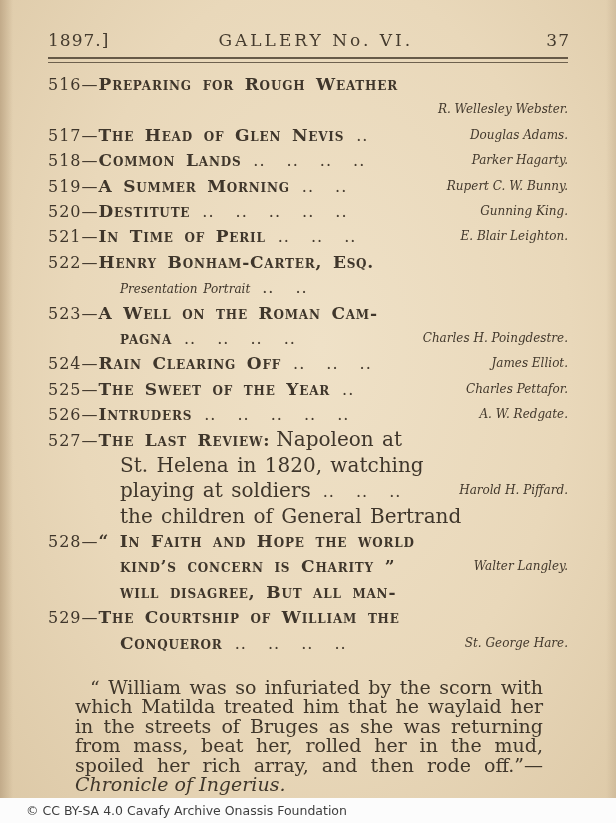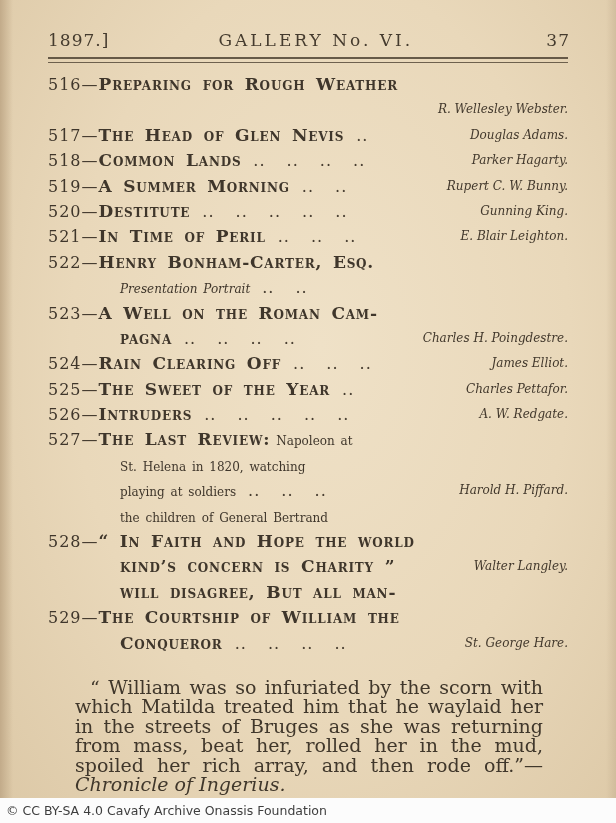--- a/index.html
+++ b/index.html
@@ -38,21 +38,21 @@
   }
   .entry-line.indent{padding-left:72px;}
   .num{letter-spacing:1px;}
   .sc{
     font-variant:small-caps;
     font-size:17px;
     letter-spacing:0.8px;
     word-spacing:4px;
     font-weight:bold;
   }
-  .rm{font-size:12px;word-spacing:2px;text-align:center;}
+  .rm{font-size:20px;word-spacing:2px;text-align:center;}
   .sc + .rm{margin-left:6px;}
   .it{font-style:italic;font-size:12px;word-spacing:2px;}
   .dots{
     margin-left:12px;
     letter-spacing:1px;
     word-spacing:15px;
     color:#463c2f;
   }
   .artist{
     position:absolute;right:0;top:0;
@@ -63,21 +63,21 @@
     position:absolute;left:75px;top:659px;width:468px;
     font-size:19px;line-height:19.4px;
     text-align:justify;text-indent:15px;
     color:#40372b;
   }
   .footnote .source{font-style:italic;}
   .footer-bar{
     position:absolute;left:0;right:0;bottom:0;height:25px;
     background:#fcfcfc;
     display:flex;align-items:center;
-    padding-left:6px;
+    padding-left:26px;
     font-family:"DejaVu Sans", sans-serif;
     font-size:12.5px;color:#3e3e3e;
   }
 </style>
 </head>
 <body>
 
 <div class="page">
 
   <div class="header">

